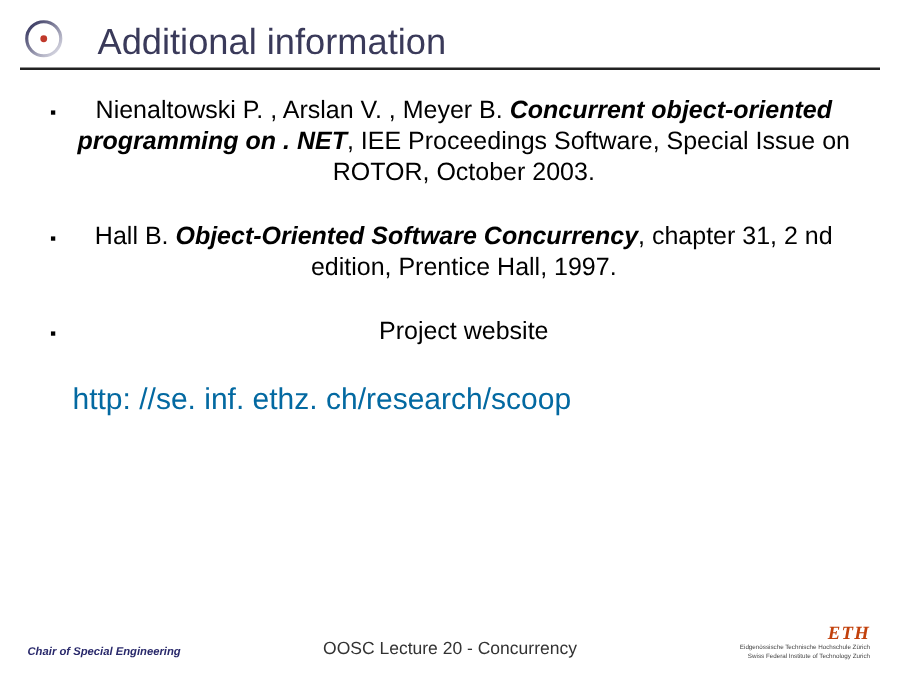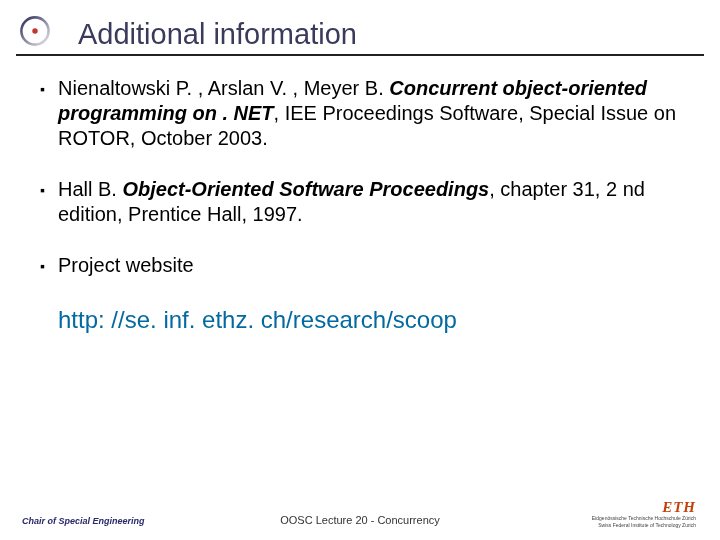--- a/index.html
+++ b/index.html
@@ -62,20 +62,21 @@
   }
   .bullet .marker {
     flex: 0 0 18px;
     font-size: 14px;
     line-height: 26px;
     color: #000;
     text-align: left;
   }
   .bullet .content {
     flex: 1;
+    text-align: center;
   }
   .italic-bold {
     font-style: italic;
     font-weight: bold;
   }
   .link {
     color: #0369a1;
     margin-left: 18px;
     font-size: 24px;
     margin-top: 2px;
@@ -95,21 +96,21 @@
     font-style: italic;
     font-weight: bold;
     color: #29296b;
   }
   .footer-mid {
     position: absolute;
     left: 0;
     right: 0;
     bottom: 4px;
     text-align: center;
-    font-size: 11px;
+    font-size: 14px;
     color: #333;
   }
   .footer-right {
     position: absolute;
     right: 24px;
     bottom: 2px;
     text-align: right;
   }
   .eth-logo {
     font-family: "Times New Roman", serif;
@@ -154,21 +155,21 @@
     <div class="bullet">
       <div class="marker">▪</div>
       <div class="content">
         <span>Nienaltowski P. , Arslan V. , Meyer B. </span><span class="italic-bold">Concurrent object-oriented programming on . NET</span><span>, IEE Proceedings Software, Special Issue on ROTOR, October 2003.</span>
       </div>
     </div>
 
     <div class="bullet">
       <div class="marker">▪</div>
       <div class="content">
-        <span>Hall B. </span><span class="italic-bold">Object-Oriented Software Proceedings</span><span>, chapter 31, 2 nd edition, Prentice Hall, 1997.</span>
+        <span>Hall B. </span><span class="italic-bold">Object-Oriented Software Concurrency</span><span>, chapter 31, 2 nd edition, Prentice Hall, 1997.</span>
       </div>
     </div>
 
     <div class="bullet">
       <div class="marker">▪</div>
       <div class="content">
         <span>Project website</span>
       </div>
     </div>
 

